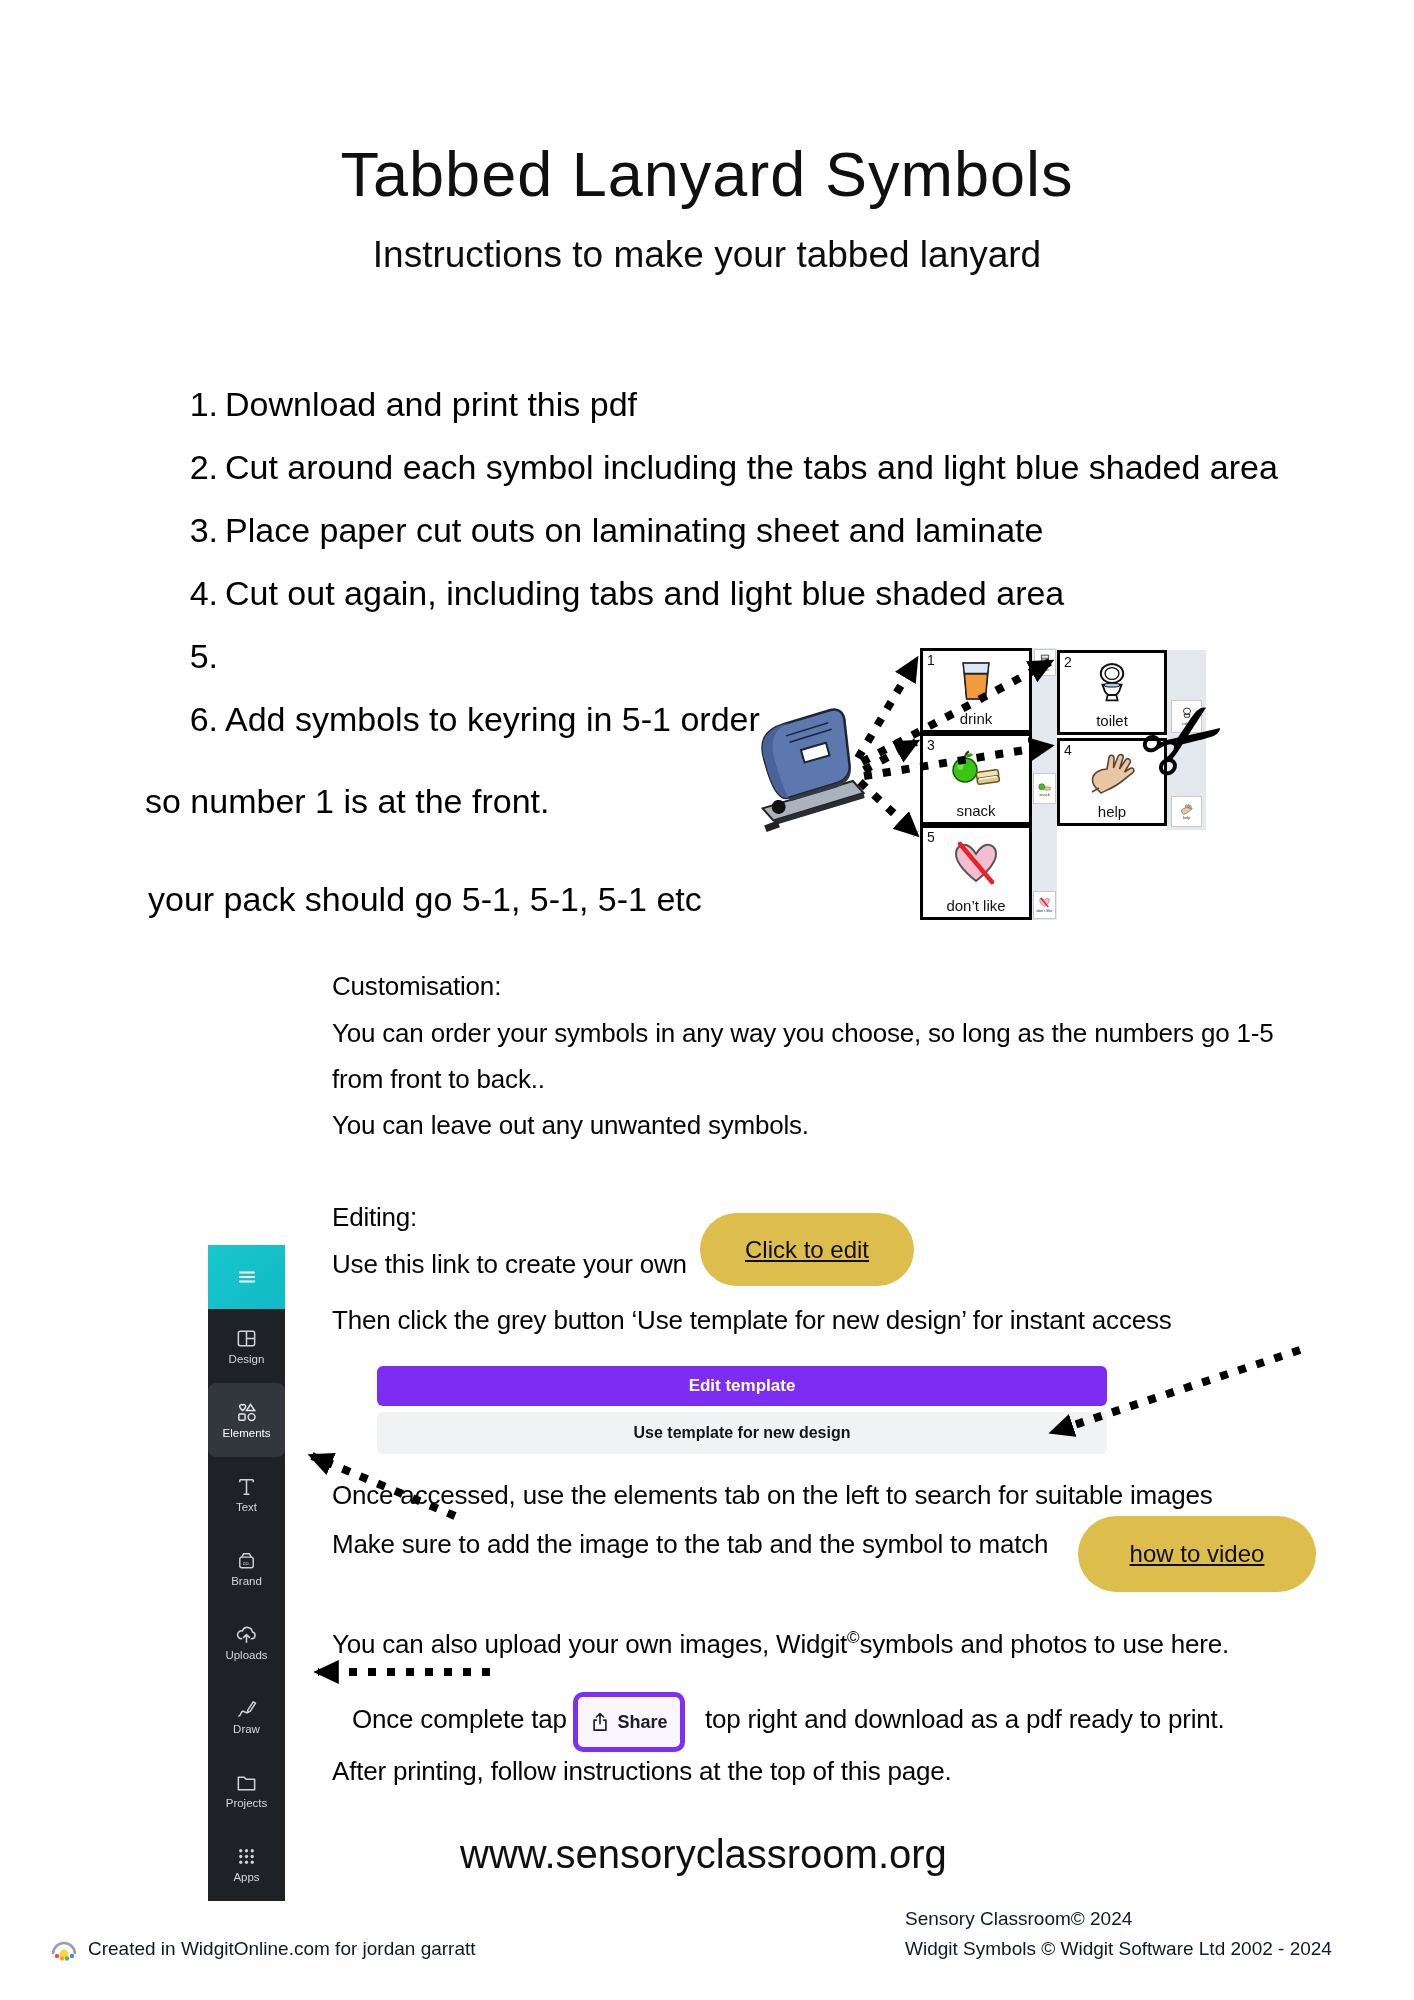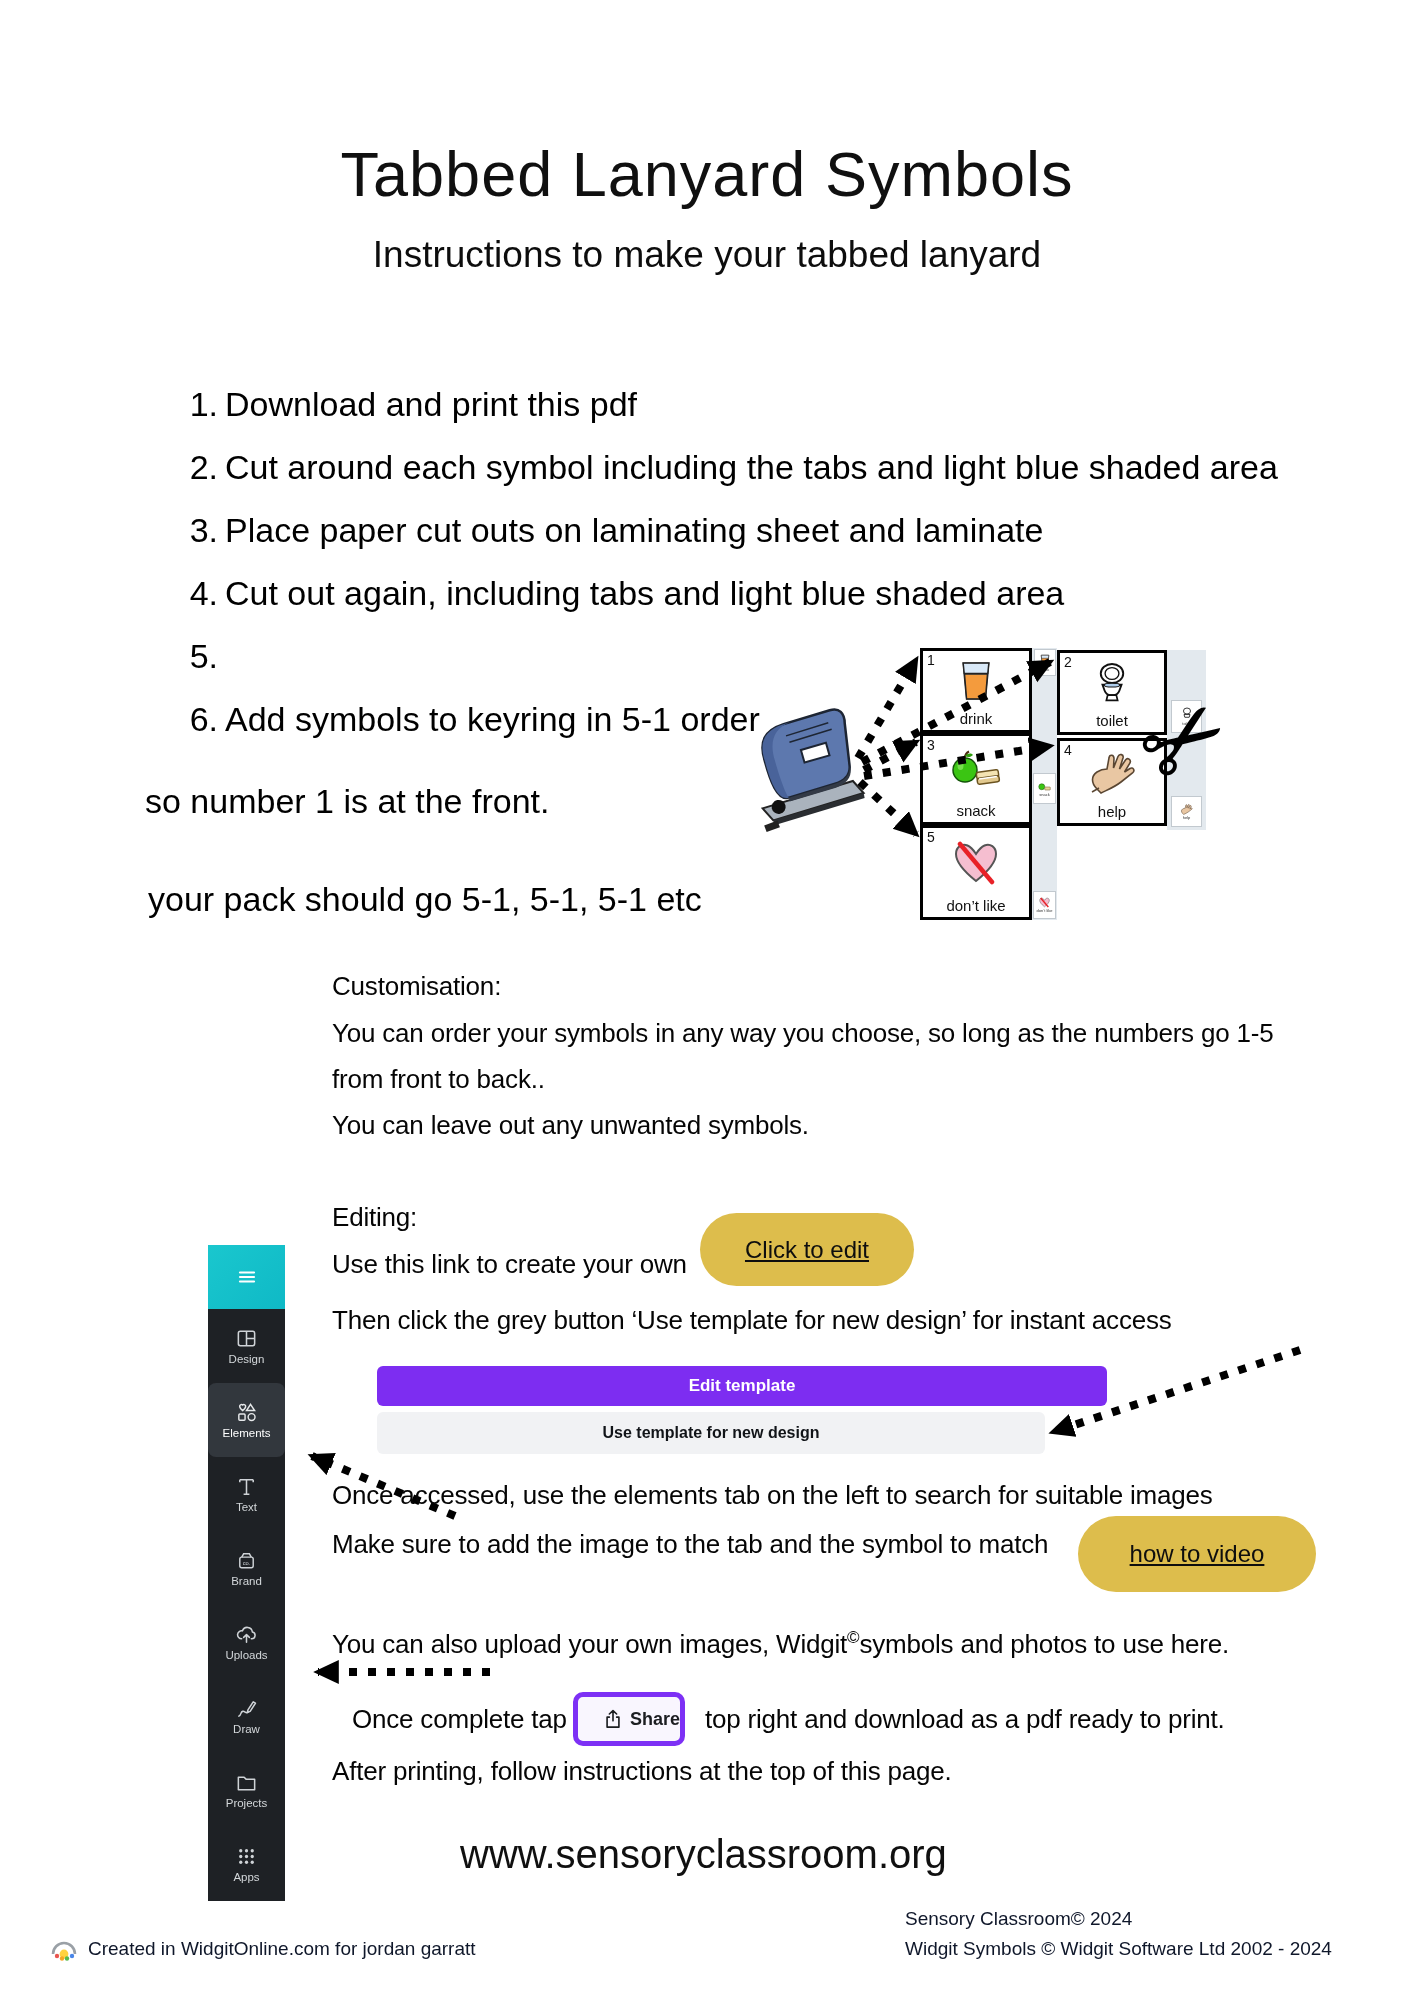--- a/index.html
+++ b/index.html
@@ -39,25 +39,25 @@
   .scissors{left:1142px;top:690px;font-size:100px;color:#000;transform:rotate(-35deg);line-height:1;}
 
   
   .sidebar{left:208px;top:1245px;width:77px;height:656px;background:#1e2125;display:flex;flex-direction:column;}
   .sb-top{height:64px;background:linear-gradient(135deg,#1ac7ce,#0fb9c6);display:flex;align-items:center;justify-content:center;}
   .sb-item{height:74px;display:flex;flex-direction:column;align-items:center;justify-content:center;gap:3px;border-radius:8px;}
   .sb-item.active{background:#32373d;}
   .sb-item .lbl{font-size:11.5px;color:#d3d7da;}
   .btn-purple{left:377px;top:1366px;width:730px;height:40px;background:#7d2df1;border-radius:6px;
               display:flex;align-items:center;justify-content:center;color:#fff;font-weight:bold;font-size:17px;}
-  .btn-grey{left:377px;top:1412px;width:668px;height:42px;background:#f1f2f4;border-radius:6px;
+  .btn-grey{left:377px;top:1412px;width:730px;height:42px;background:#f1f2f4;border-radius:6px;
             display:flex;align-items:center;justify-content:center;color:#111418;font-weight:bold;font-size:16px;}
 
-  .share-btn{left:573px;top:1692px;width:112px;height:54px;background:#f9f6fe;border:5px solid #7d30f5;border-radius:10px;
-             box-sizing:border-box;display:flex;align-items:center;justify-content:flex-end;gap:7px;}
+  .share-btn{left:573px;top:1692px;width:112px;height:60px;background:#f9f6fe;border:5px solid #7d30f5;border-radius:10px;
+             box-sizing:border-box;display:flex;align-items:center;justify-content:center;gap:7px;}
   .share-btn span{font-size:18px;font-weight:bold;color:#1c1e21;}
 
   .website{left:460px;top:1832px;font-size:40px;color:#101010;}
   .footer{font-size:19px;color:#0f172a;}
   sup.tiny{font-size:17px;vertical-align:super;line-height:0;}
 </style>
 </head>
 <body>
 
 <div class="page">

